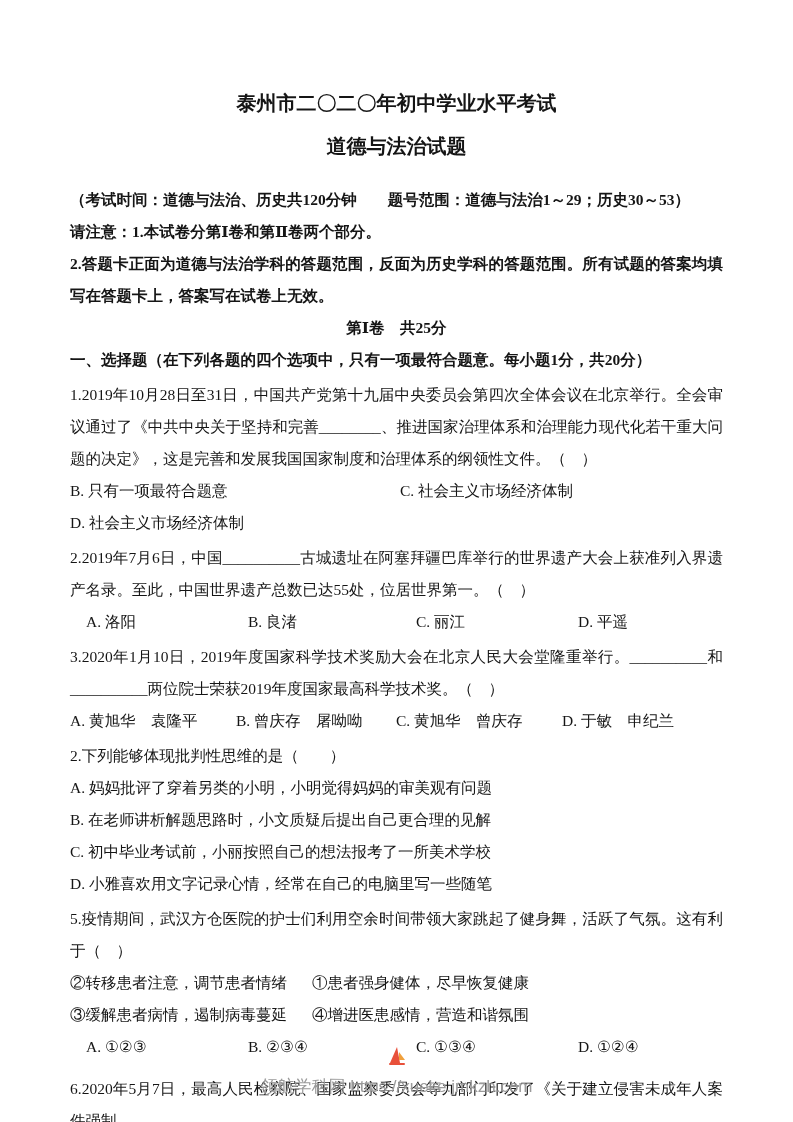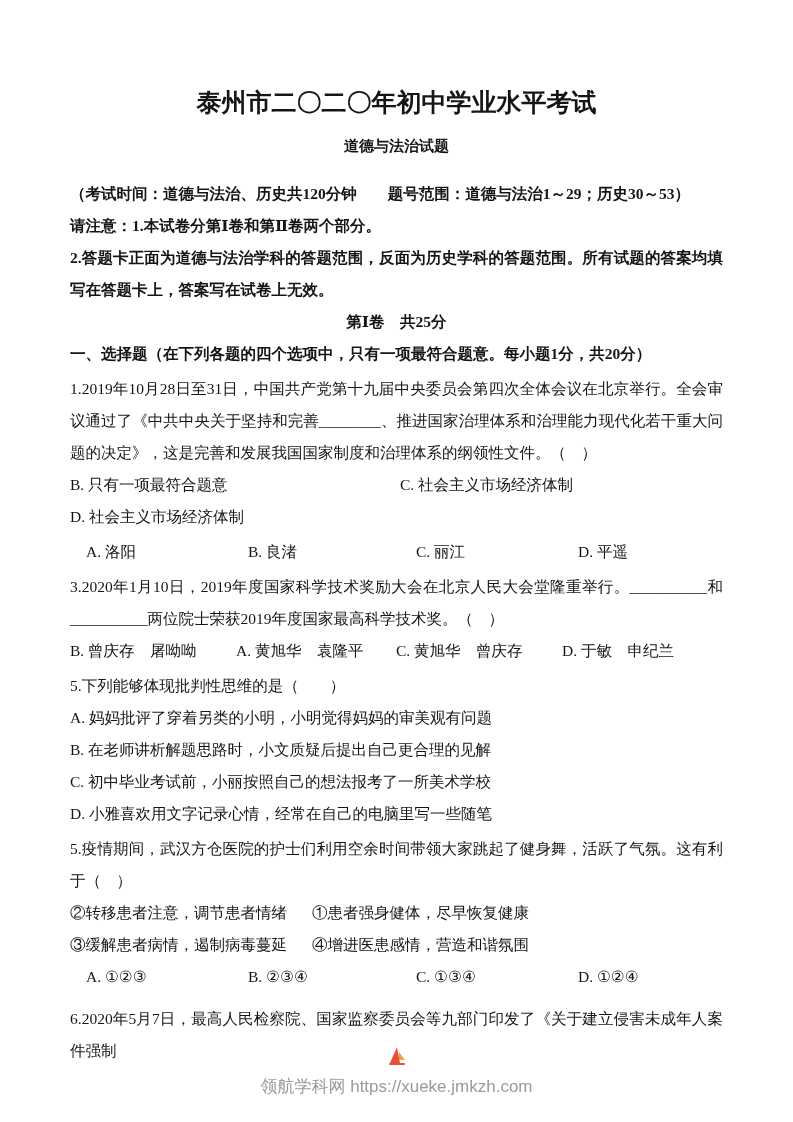--- a/index.html
+++ b/index.html
@@ -12,31 +12,31 @@
     position: relative;
     padding: 88px 70px 0 70px;
     font-family: "Liberation Serif", "DejaVu Serif", serif;
     color: #151515;
     font-size: 15.5px;
     overflow: hidden;
   }
   p { margin: 0; line-height: 32px; }
   .h1 {
     text-align: center;
-    font-size: 25px;
+    font-size: 20px;
     font-weight: bold;
     line-height: 30px;
     margin-bottom: 14px;
   }
   .h2 {
     text-align: center;
-    font-size: 15px;
+    font-size: 20px;
     font-weight: bold;
     line-height: 28px;
-    margin-bottom: 18px;
+    margin-bottom: 24px;
   }
   .bold { font-weight: bold; }
   .center { text-align: center; }
   .stem { text-align: justify; }
   .question { margin-top: 3px; }
   .q6 { margin-top: 10px; }
   .opts-grid-2 { display: grid; grid-template-columns: 330px 1fr; }
   .opts-grid-4 { display: grid; grid-template-columns: 162px 168px 162px 1fr; margin-left: 16px; }
   .opts-grid-4n { display: grid; grid-template-columns: 166px 160px 166px 1fr; }
   .items-grid-2 { display: grid; grid-template-columns: 242px 1fr; }
@@ -75,40 +75,41 @@
   <div class="question">
     <p class="stem">1.2019年10月28日至31日，中国共产党第十九届中央委员会第四次全体会议在北京举行。全会审议通过了《中共中央关于坚持和完善________、推进国家治理体系和治理能力现代化若干重大问题的决定》，这是完善和发展我国国家制度和治理体系的纲领性文件。（　）</p>
     <div class="opts-grid-2">
       <span>B. 只有一项最符合题意</span>
       <span>C. 社会主义市场经济体制</span>
       <span>D. 社会主义市场经济体制</span>
     </div>
   </div>
 
   <div class="question">
+    <p class="stem">2.2019年7月6日，中国__________古城遗址在阿塞拜疆巴库举行的世界遗产大会上获准列入界遗产名录。至此，中国世界遗产总数已达55处，位居世界第一。（　）</p>
     <div class="opts-grid-4">
       <span>A. 洛阳</span>
       <span>B. 良渚</span>
       <span>C. 丽江</span>
       <span>D. 平遥</span>
     </div>
   </div>
 
   <div class="question">
     <p class="stem">3.2020年1月10日，2019年度国家科学技术奖励大会在北京人民大会堂隆重举行。__________和__________两位院士荣获2019年度国家最高科学技术奖。（　）</p>
     <div class="opts-grid-4n">
+      <span>A. 黄旭华　袁隆平</span>
       <span>B. 曾庆存　屠呦呦</span>
-      <span>A. 黄旭华　袁隆平</span>
       <span>C. 黄旭华　曾庆存</span>
       <span>D. 于敏　申纪兰</span>
     </div>
   </div>
 
   <div class="question">
-    <p class="stem">5.下列能够体现批判性思维的是（　　）</p>
+    <p class="stem">2.下列能够体现批判性思维的是（　　）</p>
     <p>A. 妈妈批评了穿着另类的小明，小明觉得妈妈的审美观有问题</p>
     <p>B. 在老师讲析解题思路时，小文质疑后提出自己更合理的见解</p>
     <p>C. 初中毕业考试前，小丽按照自己的想法报考了一所美术学校</p>
     <p>D. 小雅喜欢用文字记录心情，经常在自己的电脑里写一些随笔</p>
   </div>
 
   <div class="question">
     <p class="stem">5.疫情期间，武汉方仓医院的护士们利用空余时间带领大家跳起了健身舞，活跃了气氛。这有利于（　）</p>
     <div class="items-grid-2">
       <span>②转移患者注意，调节患者情绪</span>

